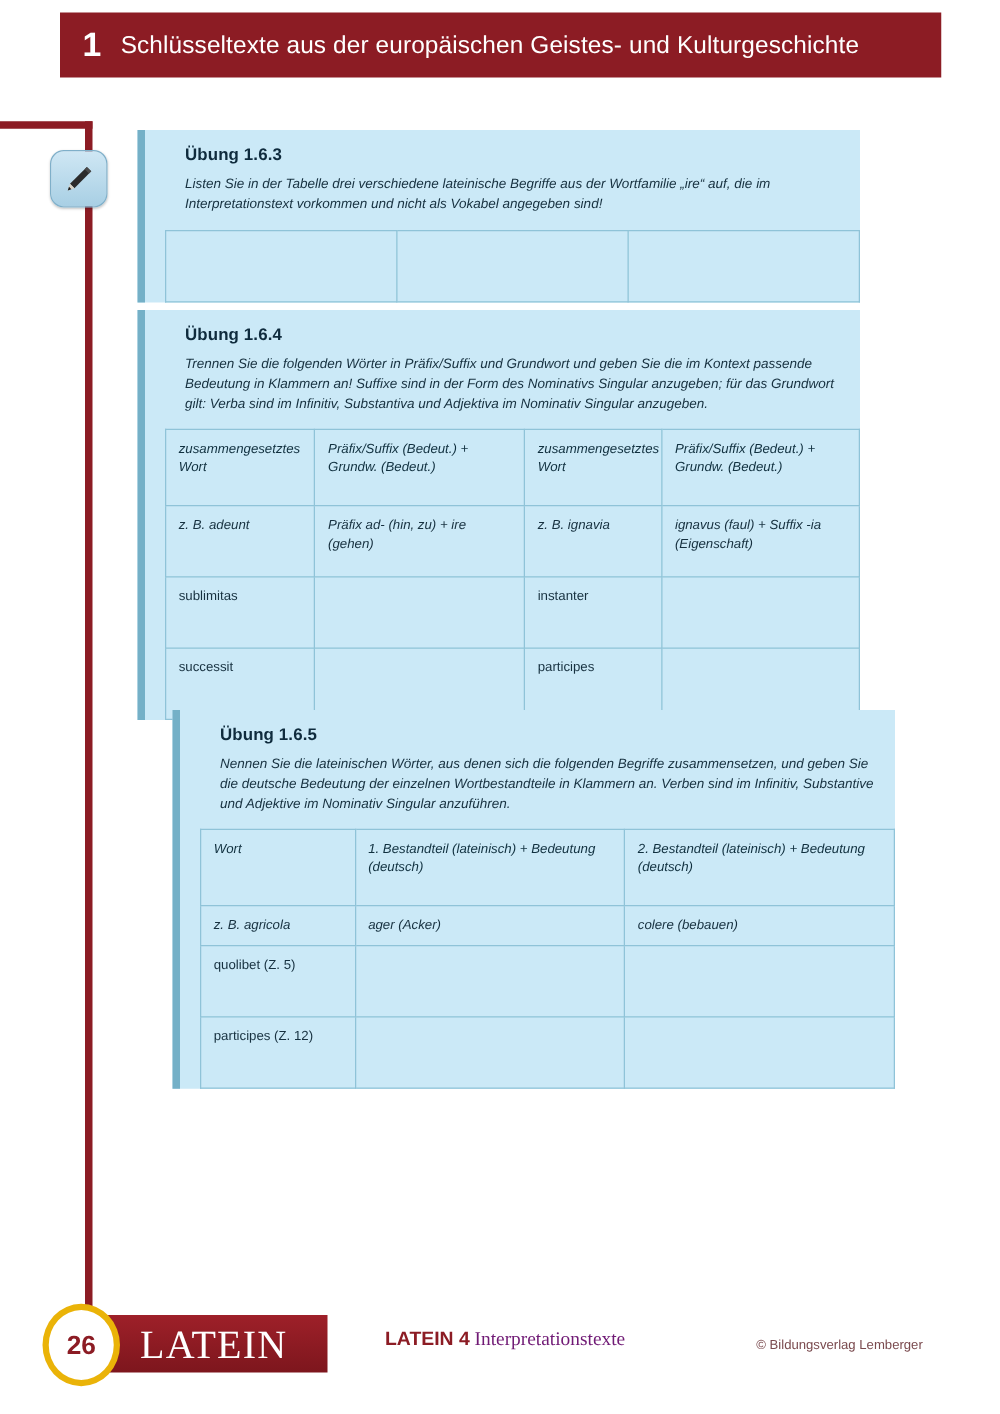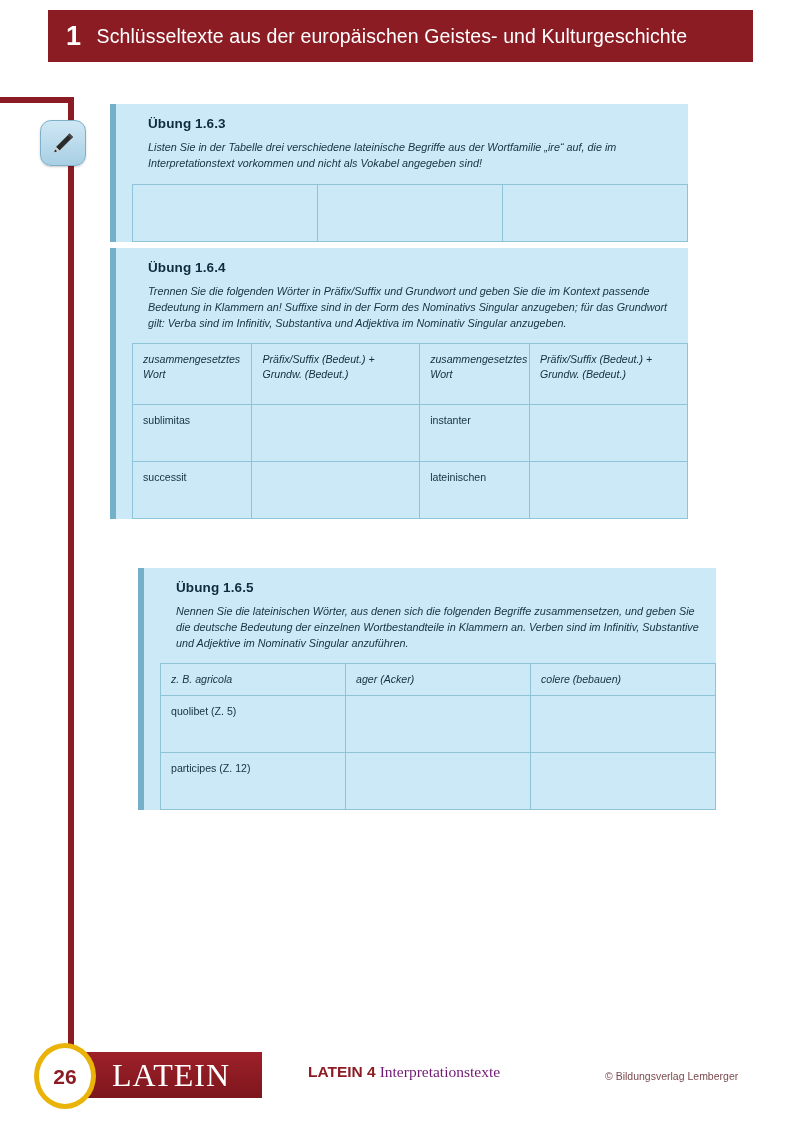--- a/index.html
+++ b/index.html
@@ -258,43 +258,54 @@
     <div class="ex-instructions">Trennen Sie die folgenden Wörter in Präfix/Suffix und Grundwort und geben Sie die im Kontext passende Bedeutung in Klammern an! Suffixe sind in der Form des Nominativs Singular anzugeben; für das Grundwort gilt: Verba sind im Infinitiv, Substantiva und Adjektiva im Nominativ Singular anzugeben.</div>
   </div>
   <table class="ex-table">
     <tbody>
         <tr>
       <th class="colhead" style="width:21%">zusammengesetztes Wort</th>
       <th class="colhead" style="width:31%">Präfix/Suffix (Bedeut.) + Grundw. (Bedeut.)</th>
       <th class="colhead" style="width:19%">zusammengesetztes Wort</th>
       <th class="colhead" style="width:29%">Präfix/Suffix (Bedeut.) + Grundw. (Bedeut.)</th>
     </tr>
+    <tr class="tall-row">
+      <td class="cell example">z. B. adeunt</td>
+      <td class="cell example">Präfix ad- (hin, zu) + ire (gehen)</td>
+      <td class="cell example">z. B. ignavia</td>
+      <td class="cell example">ignavus (faul) + Suffix -ia (Eigenschaft)</td>
+    </tr>
     <tr class="tall-row mid">
       <td class="cell">sublimitas</td>
       <td class="cell blank"></td>
       <td class="cell">instanter</td>
       <td class="cell blank"></td>
     </tr>
     <tr class="tall-row mid">
       <td class="cell">successit</td>
       <td class="cell blank"></td>
-      <td class="cell">lateinischen</td>
+      <td class="cell">participes</td>
       <td class="cell blank"></td>
     </tr>
   </tbody>
     </table>
 </div>
 
 <div class="exercise" id="ex2" style="top:568px;margin-left:28px;">
   <div class="ex-head">
     <div class="ex-title">Übung 1.6.5</div>
     <div class="ex-instructions">Nennen Sie die lateinischen Wörter, aus denen sich die folgenden Begriffe zusammensetzen, und geben Sie die deutsche Bedeutung der einzelnen Wortbestandteile in Klammern an. Verben sind im Infinitiv, Substantive und Adjektive im Nominativ Singular anzuführen.</div>
   </div>
   <table class="ex-table">
     <tbody>
+        <tr>
+      <th class="colhead" style="width:21%">Wort</th>
+      <th class="colhead" style="width:39.5%">1. Bestandteil (lateinisch) + Bedeutung (deutsch)</th>
+      <th class="colhead" style="width:39.5%">2. Bestandteil (lateinisch) + Bedeutung (deutsch)</th>
+    </tr>
     <tr class="mid">
       <td class="cell example">z. B. agricola</td>
       <td class="cell example">ager (Acker)</td>
       <td class="cell example">colere (bebauen)</td>
     </tr>
     <tr class="mid">
       <td class="cell">quolibet (Z. 5)</td>
       <td class="cell blank"></td>
       <td class="cell blank"></td>
     </tr>

